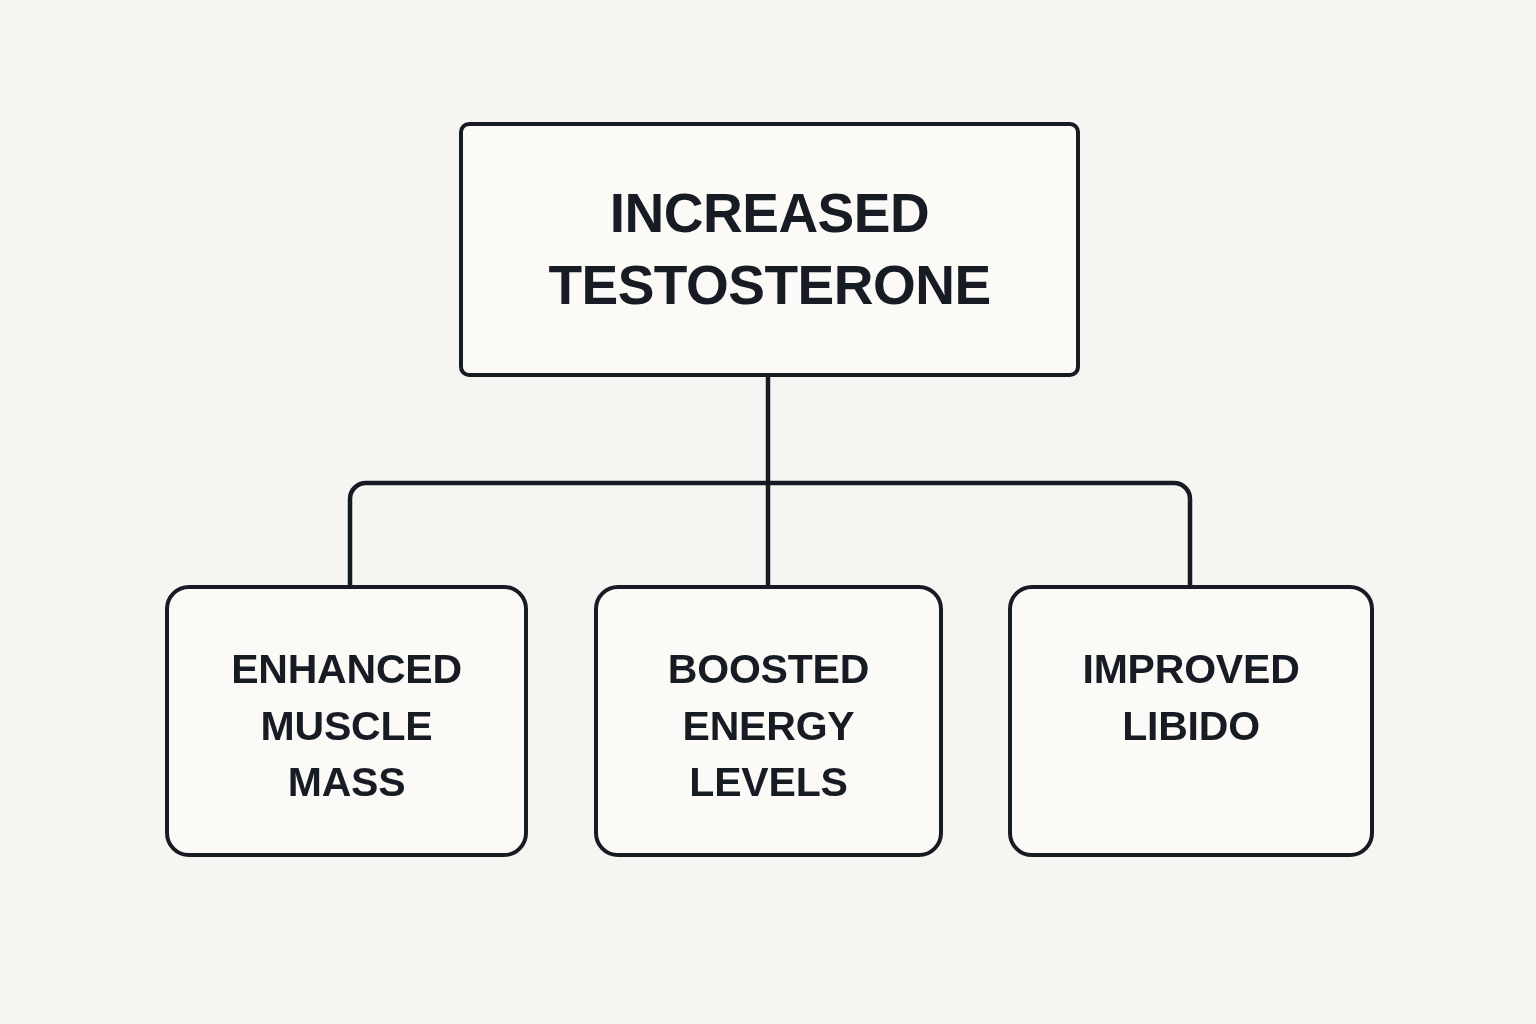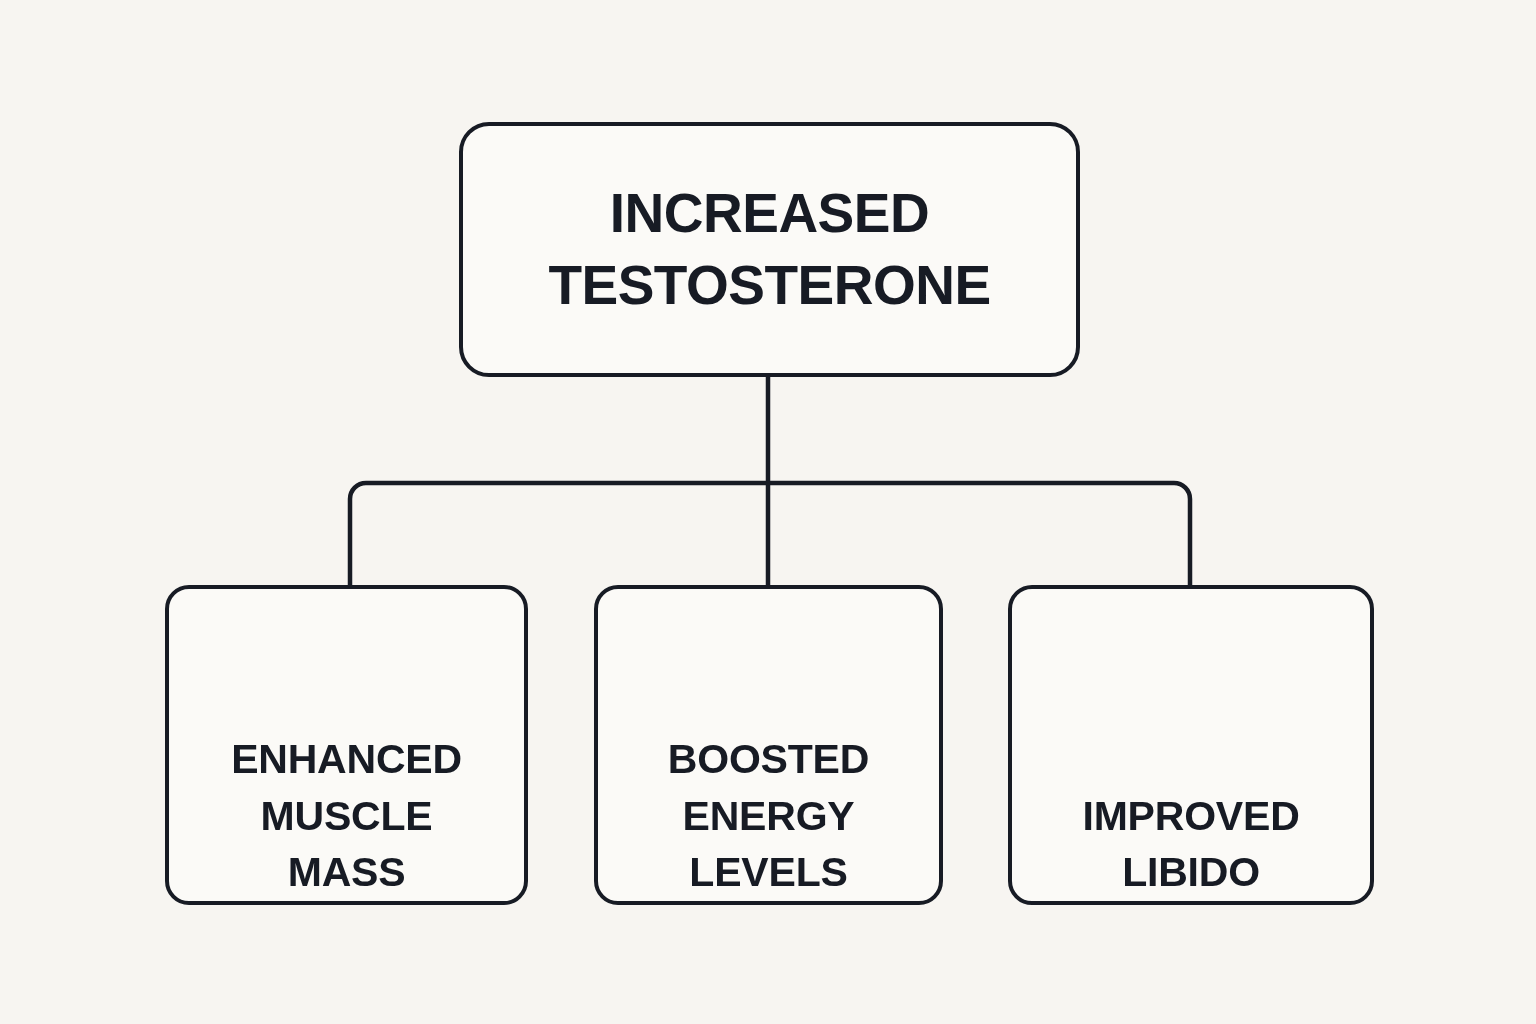--- a/index.html
+++ b/index.html
@@ -42,29 +42,29 @@
     border: 4.5px solid #171b24;
     display: flex;
     justify-content: center;
   }
 
   #node-root {
     left: 459px;
     top: 122px;
     width: 621px;
     height: 255px;
-    border-radius: 30px;
+    border-radius: 10px;
     align-items: center;
   }
 
   .node-child {
     top: 585px;
-    height: 320px;
+    height: 272px;
     border-radius: 24px;
-    align-items: flex-end;
+    align-items: flex-start;
     padding-top: 52px;
   }
 
   #node-child-0 { left: 165px;  width: 363px; }
   #node-child-1 { left: 594px;  width: 349px; }
   #node-child-2 { left: 1008px; width: 366px; }
 
   .node-label {
     color: #171b24;
     font-weight: 700;

